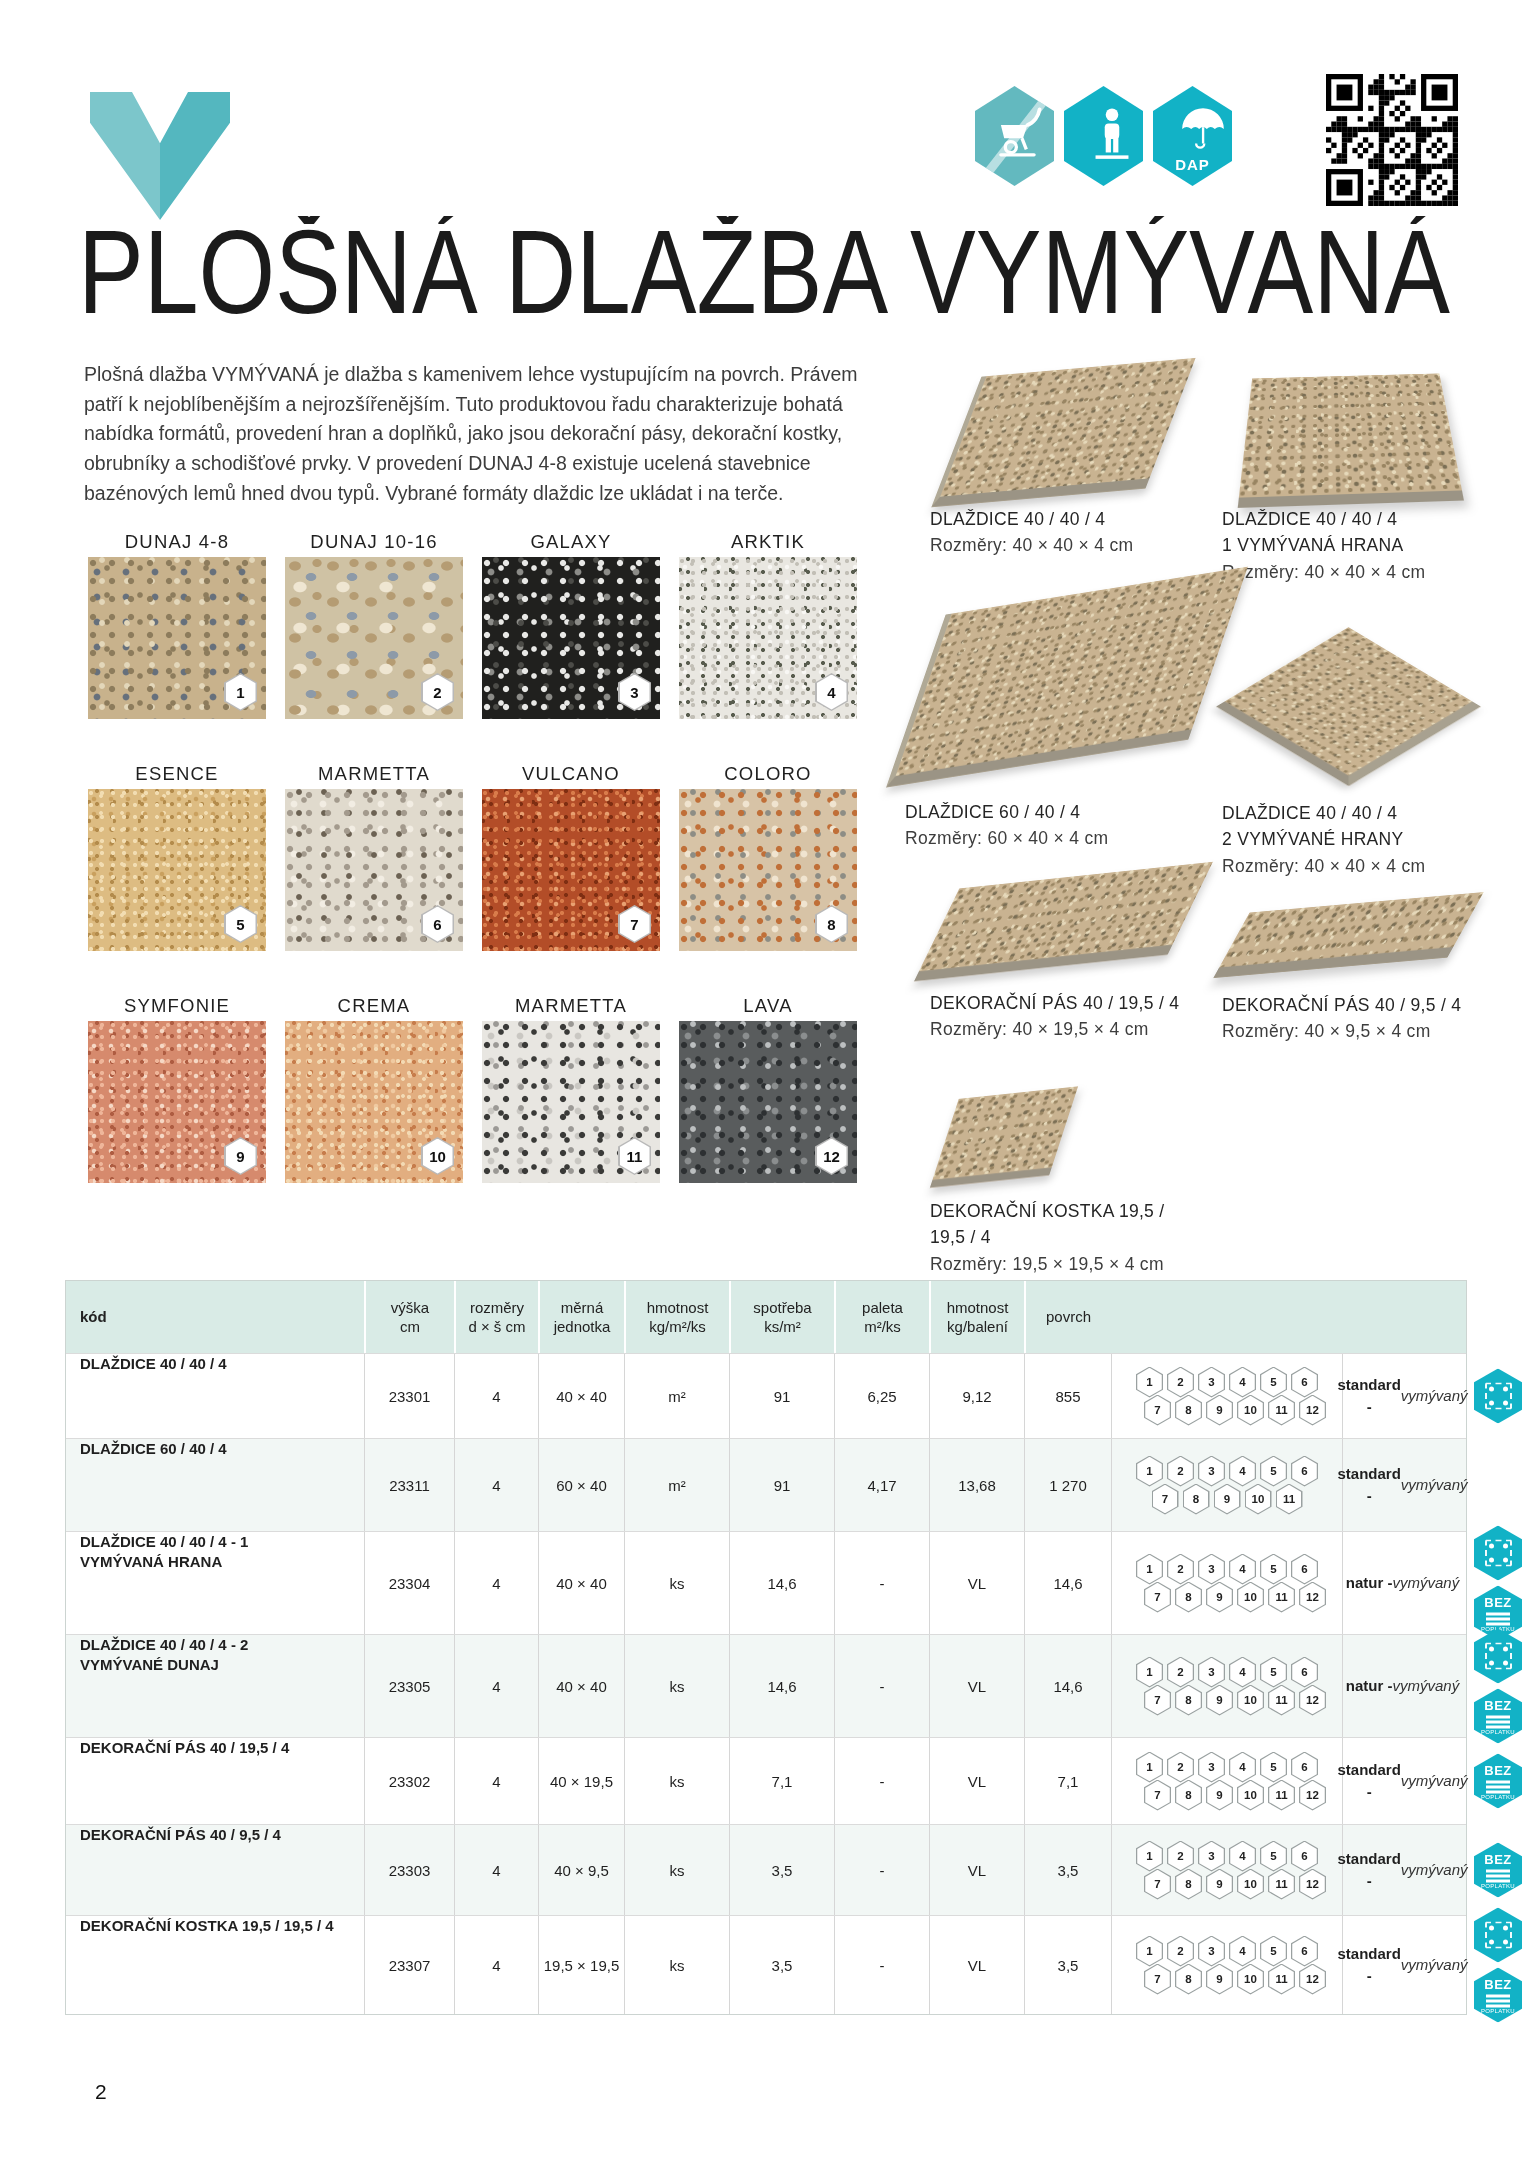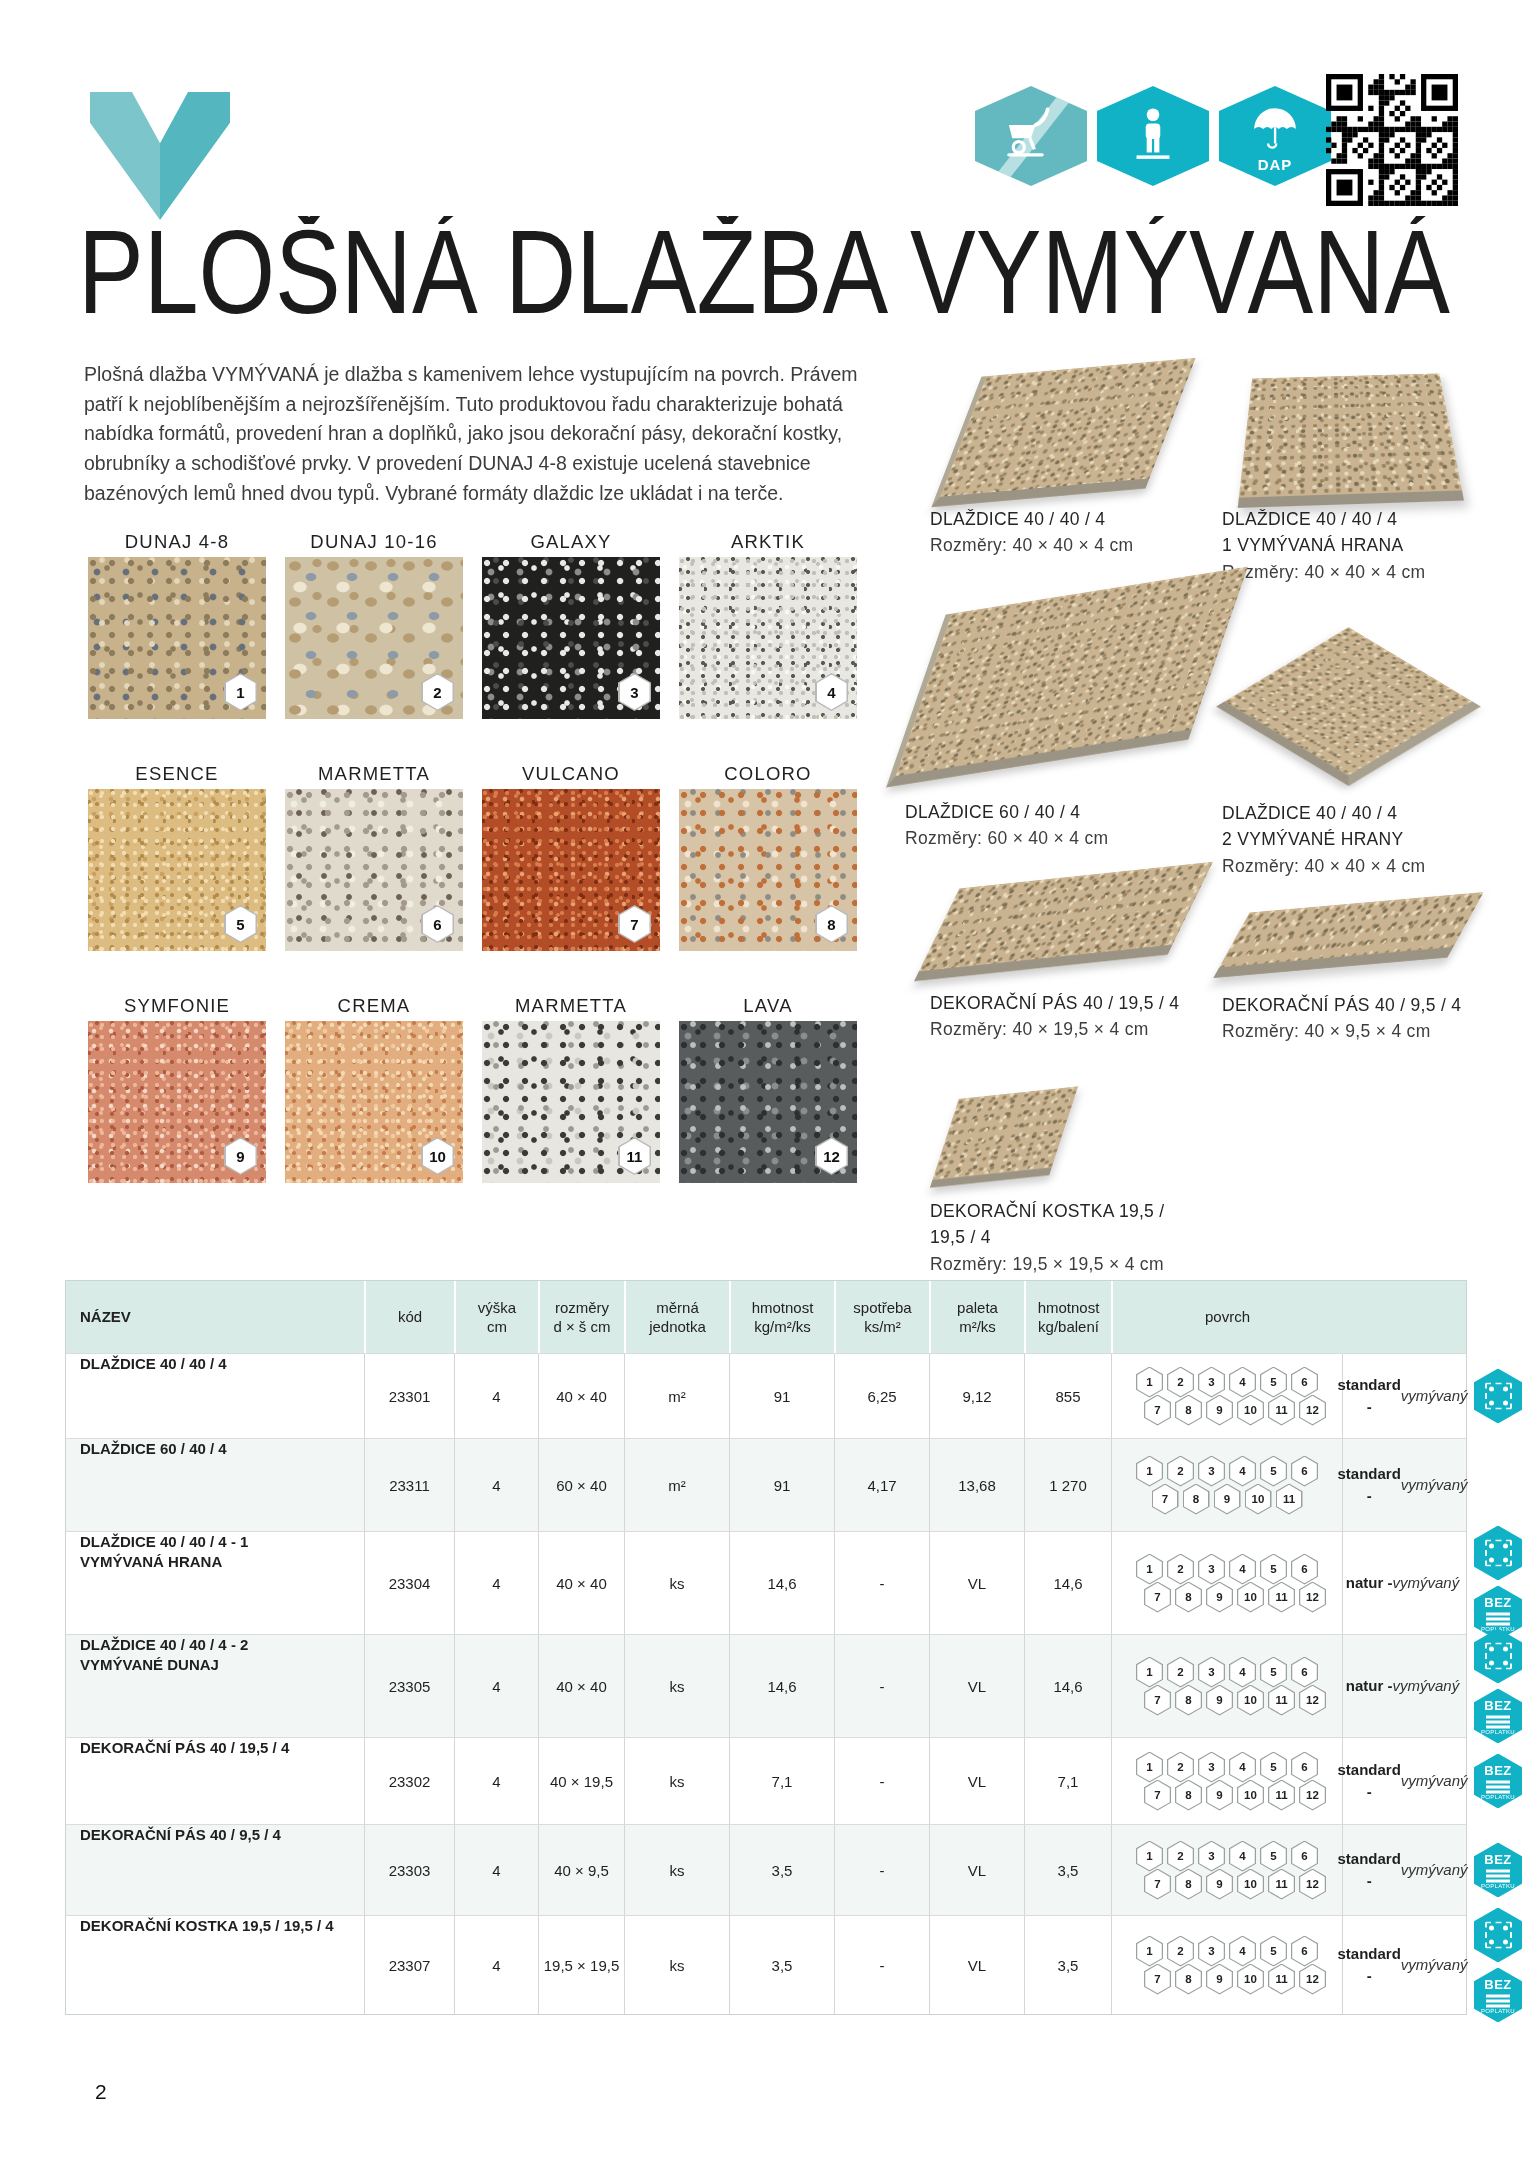--- a/index.html
+++ b/index.html
@@ -5,22 +5,22 @@
   html,body{margin:0;padding:0;background:#e9e9e9}
   .page{position:relative;width:1529px;height:2160px;background:#fff;margin:0 auto;
         font-family:"Liberation Sans",sans-serif;color:#222;overflow:hidden}
 
   
   .logo{position:absolute;left:90px;top:92px;width:140px;height:128px;
         background:linear-gradient(90deg,#7cc6cb 0 50%,#54b7bf 50% 100%);
         clip-path:polygon(0 0,30% 0,50% 40%,70% 0,100% 0,100% 24%,50% 100%,0 24%)}
   .hdr-icons{position:absolute;left:975px;top:86px;display:flex;gap:10px}
   .hex{clip-path:polygon(50% 0,100% 25%,100% 75%,50% 100%,0 75%,0 25%)}
-  .hex-icon{width:112px;height:100px;background:#12b2c6;position:relative;
-            display:flex;align-items:center;justify-content:center;overflow:hidden}
+  .hex-icon{width:79px;height:100px;background:#12b2c6;position:relative;
+            display:flex;align-items:center;justify-content:flex-end;overflow:hidden}
   .hex-icon.muted{background:#63b9bf}
   .stripe{position:absolute;left:47%;top:-15%;width:12%;height:130%;
           background:rgba(255,255,255,.55);transform:rotate(38deg)}
   .dap-label{position:absolute;bottom:13px;width:100%;text-align:center;
              font-size:15px;font-weight:700;color:#fff;letter-spacing:1px}
   .qr{position:absolute;left:1326px;top:74px;width:132px;height:132px}
 
   
   .title-svg{position:absolute;left:78px;top:216px;width:1380px;height:122px}
   .title-svg text{font-family:"Liberation Sans",sans-serif;font-size:118px;fill:#1b1b1b}
@@ -587,23 +587,20 @@
       <div class="badge hex">
         <div class="badge-in hex">12</div>
       </div>
     </div>
   </div>
 </div>
 
   <div class="table" id="spec-table">
     <div class="thead" id="thead">
         <div class="th">
-          <span>NÁZEV</span>
-        </div>
-        <div class="th">
           <span>kód</span>
         </div>
         <div class="th">
           <span>výška</span>
           <span>cm</span>
         </div>
         <div class="th">
           <span>rozměry</span>
           <span>d × š cm</span>
         </div>

